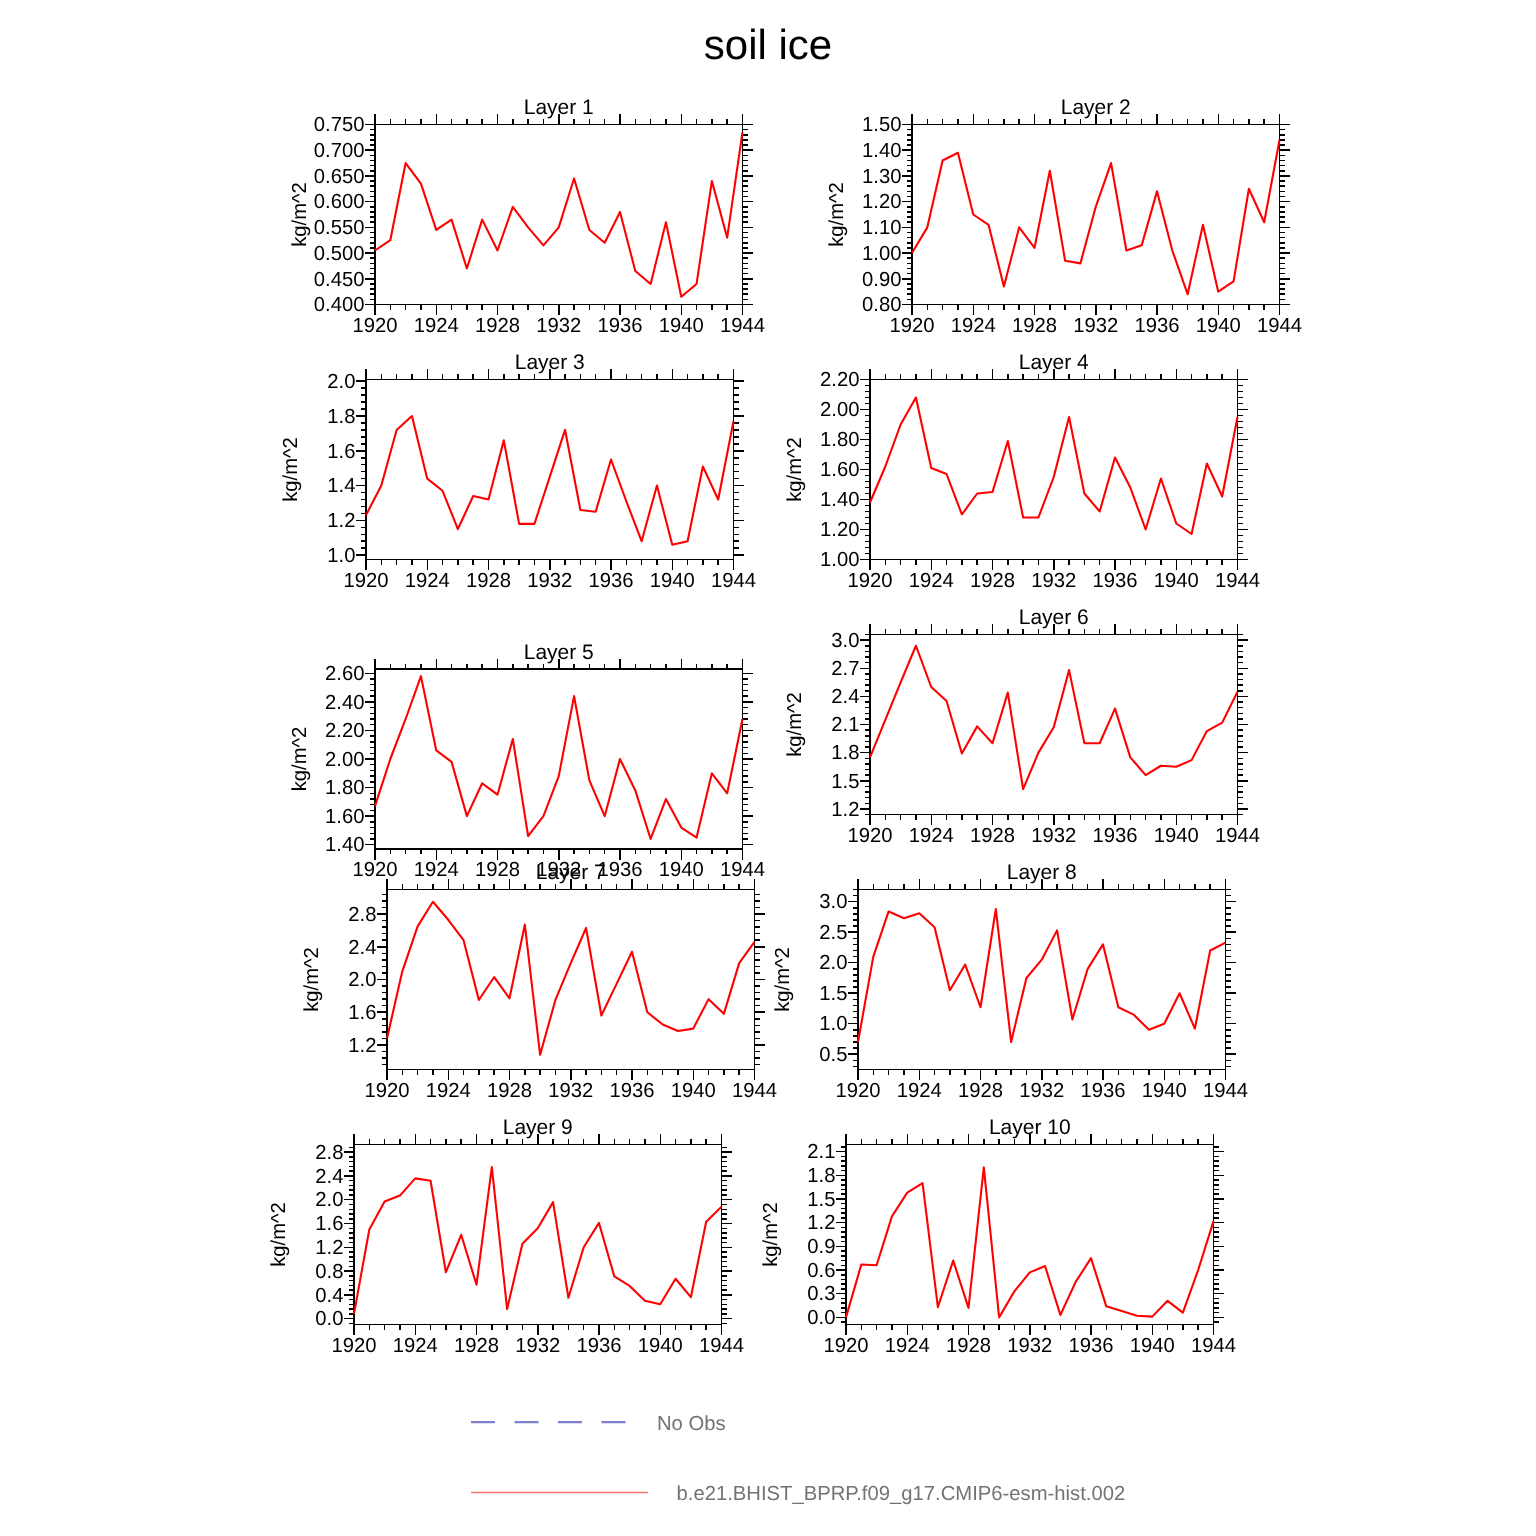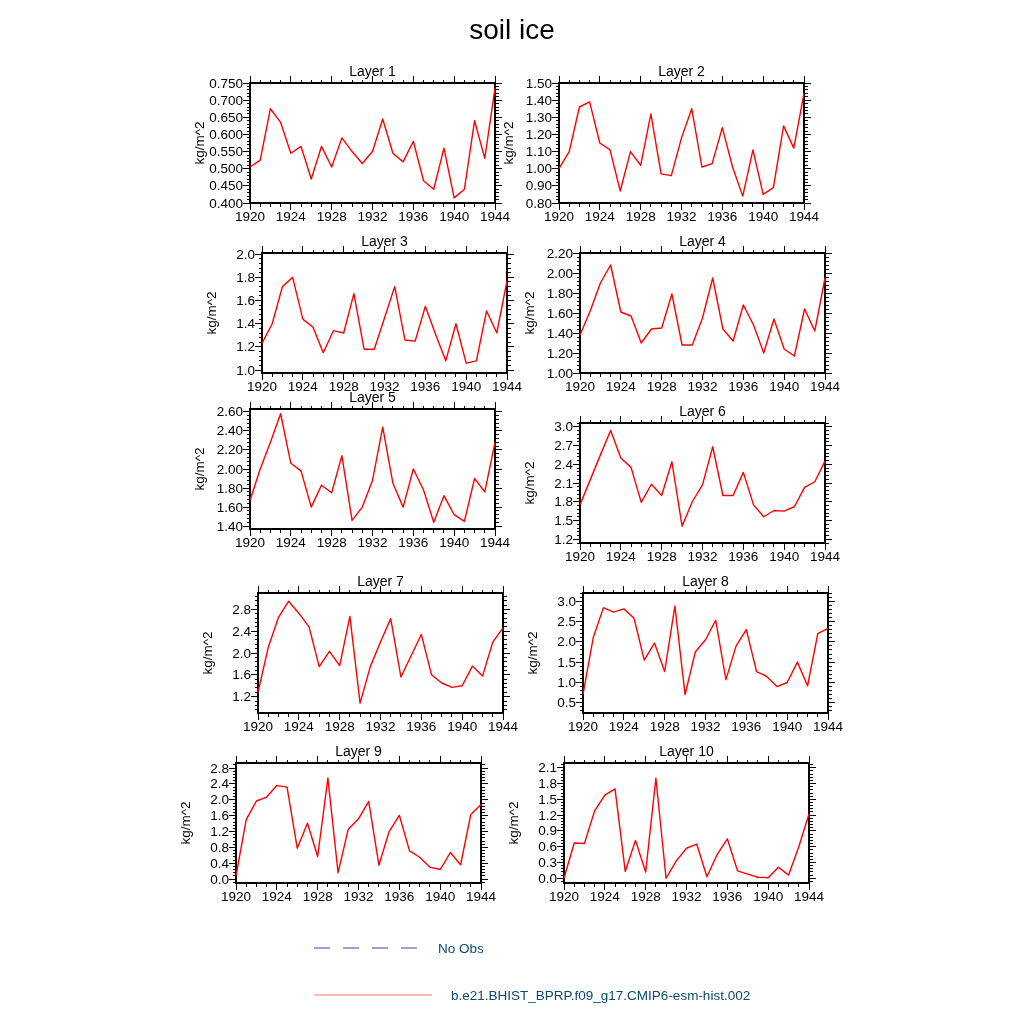--- a/index.html
+++ b/index.html
@@ -3,21 +3,21 @@
 <meta charset="utf-8">
 <style>
   html,body{margin:0;padding:0;background:#fff;}
   body{font-family:"Liberation Sans",sans-serif;}
   .canvas{position:relative;width:1024px;height:1024px;background:#fff;overflow:hidden;}
   .main-title{position:absolute;top:14px;left:0;width:1024px;text-align:center;
               font-size:28px;color:#000;}
   .chart-slot{position:absolute;width:340px;height:170px;}
   svg text{font-family:"Liberation Sans",sans-serif;fill:#000;}
   .legend-row{position:absolute;display:flex;align-items:center;}
-  .legend-label{font-size:13.5px;color:#0c4a6e;white-space:nowrap;}
+  .legend-label{font-size:13.5px;color:#737373;white-space:nowrap;}
   .swatch{display:block;}
 </style>
 </head>
 <body>
 
 <div class="canvas">
   <div class="main-title">soil ice</div>
 
   <div id="charts">
       <div class="chart-slot" style="left: 190px; top: 55px;"><svg width="340" height="170">
@@ -158,21 +158,21 @@
           <text x="53" y="152.5" text-anchor="end" font-size="13.5">0.400</text>
           <text x="53" y="135.35714285714286" text-anchor="end" font-size="13.5">0.450</text>
           <text x="53" y="118.21428571428572" text-anchor="end" font-size="13.5">0.500</text>
           <text x="53" y="101.07142857142856" text-anchor="end" font-size="13.5">0.550</text>
           <text x="53" y="83.92857142857144" text-anchor="end" font-size="13.5">0.600</text>
           <text x="53" y="66.78571428571428" text-anchor="end" font-size="13.5">0.650</text>
           <text x="53" y="49.64285714285716" text-anchor="end" font-size="13.5">0.700</text>
           <text x="53" y="32.5" text-anchor="end" font-size="13.5">0.750</text>
           <polyline points="60.00,112.00 70.21,105.14 80.42,53.71 90.63,67.43 100.83,98.29 111.04,91.43 121.25,124.00 131.46,91.43 141.67,112.00 151.88,82.86 162.08,96.57 172.29,108.57 182.50,96.57 192.71,64.00 202.92,98.29 213.13,106.86 223.33,86.29 233.54,125.71 243.75,134.29 253.96,93.14 264.17,142.86 274.38,134.29 284.58,65.71 294.79,103.43 305.00,33.14" fill="none" stroke="#ff0000" stroke-width="1.4" stroke-linejoin="round"></polyline>
         </svg></div>
-      <div class="chart-slot" style="left: 499px; top: 55px;"><svg width="340" height="170">
+      <div class="chart-slot" style="left: 548px; top: 55px;"><svg width="340" height="170">
           <text x="182.5" y="21" text-anchor="middle" font-size="14">Layer 2</text>
           <text transform="translate(14,88) rotate(-90)" text-anchor="middle" font-size="13.5">kg/m^2</text>
           <g stroke="#000" stroke-width="1" shape-rendering="crispEdges">
             <line x1="60" y1="148" x2="60" y2="155"></line>
             <line x1="60" y1="28" x2="60" y2="21"></line>
             <line x1="100.83333333333333" y1="148" x2="100.83333333333333" y2="155"></line>
             <line x1="100.83333333333333" y1="28" x2="100.83333333333333" y2="21"></line>
             <line x1="141.66666666666666" y1="148" x2="141.66666666666666" y2="155"></line>
             <line x1="141.66666666666666" y1="28" x2="141.66666666666666" y2="21"></line>
             <line x1="182.5" y1="148" x2="182.5" y2="155"></line>
@@ -303,21 +303,21 @@
           <text x="53" y="152.5" text-anchor="end" font-size="13.5">0.80</text>
           <text x="53" y="135.35714285714286" text-anchor="end" font-size="13.5">0.90</text>
           <text x="53" y="118.21428571428572" text-anchor="end" font-size="13.5">1.00</text>
           <text x="53" y="101.07142857142856" text-anchor="end" font-size="13.5">1.10</text>
           <text x="53" y="83.92857142857144" text-anchor="end" font-size="13.5">1.20</text>
           <text x="53" y="66.78571428571428" text-anchor="end" font-size="13.5">1.30</text>
           <text x="53" y="49.64285714285716" text-anchor="end" font-size="13.5">1.40</text>
           <text x="53" y="32.5" text-anchor="end" font-size="13.5">1.50</text>
           <polyline points="60.00,113.71 70.21,96.57 80.42,52.00 90.63,46.86 100.83,88.00 111.04,94.86 121.25,136.00 131.46,96.57 141.67,110.29 151.88,58.86 162.08,118.86 172.29,120.57 182.50,82.86 192.71,53.71 202.92,112.00 213.13,108.57 223.33,72.57 233.54,112.00 243.75,141.14 253.96,94.86 264.17,139.43 274.38,132.57 284.58,70.86 294.79,93.14 305.00,38.29" fill="none" stroke="#ff0000" stroke-width="1.4" stroke-linejoin="round"></polyline>
         </svg></div>
-      <div class="chart-slot" style="left: 202px; top: 225px;"><svg width="340" height="170">
+      <div class="chart-slot" style="left: 184px; top: 225px;"><svg width="340" height="170">
           <text x="182.5" y="21" text-anchor="middle" font-size="14">Layer 3</text>
           <text transform="translate(14,88) rotate(-90)" text-anchor="middle" font-size="13.5">kg/m^2</text>
           <g stroke="#000" stroke-width="1" shape-rendering="crispEdges">
             <line x1="60" y1="148" x2="60" y2="155"></line>
             <line x1="60" y1="28" x2="60" y2="21"></line>
             <line x1="100.83333333333333" y1="148" x2="100.83333333333333" y2="155"></line>
             <line x1="100.83333333333333" y1="28" x2="100.83333333333333" y2="21"></line>
             <line x1="141.66666666666666" y1="148" x2="141.66666666666666" y2="155"></line>
             <line x1="141.66666666666666" y1="28" x2="141.66666666666666" y2="21"></line>
             <line x1="182.5" y1="148" x2="182.5" y2="155"></line>
@@ -560,21 +560,21 @@
           <text x="305" y="166" text-anchor="middle" font-size="13.5">1944</text>
           <text x="53" y="152.5" text-anchor="end" font-size="13.5">1.00</text>
           <text x="53" y="132.5" text-anchor="end" font-size="13.5">1.20</text>
           <text x="53" y="112.50000000000001" text-anchor="end" font-size="13.5">1.40</text>
           <text x="53" y="92.5" text-anchor="end" font-size="13.5">1.60</text>
           <text x="53" y="72.5" text-anchor="end" font-size="13.5">1.80</text>
           <text x="53" y="52.500000000000014" text-anchor="end" font-size="13.5">2.00</text>
           <text x="53" y="32.5" text-anchor="end" font-size="13.5">2.20</text>
           <polyline points="60.00,110.00 70.21,86.00 80.42,58.00 90.63,40.00 100.83,87.00 111.04,91.00 121.25,118.00 131.46,104.00 141.67,103.00 151.88,69.00 162.08,120.00 172.29,120.00 182.50,93.00 192.71,53.00 202.92,104.00 213.13,116.00 223.33,80.00 233.54,100.00 243.75,128.00 253.96,94.00 264.17,124.00 274.38,131.00 284.58,84.00 294.79,106.00 305.00,53.00" fill="none" stroke="#ff0000" stroke-width="1.4" stroke-linejoin="round"></polyline>
         </svg></div>
-      <div class="chart-slot" style="left: 190px; top: 381px;"><svg width="340" height="170">
+      <div class="chart-slot" style="left: 190px; top: 418px;"><svg width="340" height="170">
           <text x="182.5" y="21" text-anchor="middle" font-size="14">Layer 5</text>
           <text transform="translate(14,88) rotate(-90)" text-anchor="middle" font-size="13.5">kg/m^2</text>
           <g stroke="#000" stroke-width="1" shape-rendering="crispEdges">
             <line x1="60" y1="148" x2="60" y2="155"></line>
             <line x1="60" y1="28" x2="60" y2="21"></line>
             <line x1="100.83333333333333" y1="148" x2="100.83333333333333" y2="155"></line>
             <line x1="100.83333333333333" y1="28" x2="100.83333333333333" y2="21"></line>
             <line x1="141.66666666666666" y1="148" x2="141.66666666666666" y2="155"></line>
             <line x1="141.66666666666666" y1="28" x2="141.66666666666666" y2="21"></line>
             <line x1="182.5" y1="148" x2="182.5" y2="155"></line>
@@ -956,21 +956,21 @@
           <text x="223.33333333333331" y="166" text-anchor="middle" font-size="13.5">1936</text>
           <text x="264.1666666666667" y="166" text-anchor="middle" font-size="13.5">1940</text>
           <text x="305" y="166" text-anchor="middle" font-size="13.5">1944</text>
           <text x="53" y="136.13636363636363" text-anchor="end" font-size="13.5">1.2</text>
           <text x="53" y="114.31818181818181" text-anchor="end" font-size="13.5">1.6</text>
           <text x="53" y="92.5" text-anchor="end" font-size="13.5">2.0</text>
           <text x="53" y="70.68181818181819" text-anchor="end" font-size="13.5">2.4</text>
           <text x="53" y="48.863636363636374" text-anchor="end" font-size="13.5">2.8</text>
           <polyline points="60.00,127.27 70.21,82.55 80.42,52.55 90.63,36.18 100.83,48.18 111.04,61.82 121.25,101.64 131.46,86.36 141.67,100.55 151.88,51.45 162.08,138.18 172.29,101.64 182.50,77.09 192.71,53.64 202.92,112.00 213.13,90.73 223.33,69.45 233.54,109.82 243.75,118.00 253.96,122.36 264.17,120.73 274.38,101.09 284.58,110.91 294.79,77.09 305.00,62.91" fill="none" stroke="#ff0000" stroke-width="1.4" stroke-linejoin="round"></polyline>
         </svg></div>
-      <div class="chart-slot" style="left: 523px; top: 565px; text-decoration: underline;"><svg width="340" height="170">
+      <div class="chart-slot" style="left: 512px; top: 565px; text-decoration: underline;"><svg width="340" height="170">
           <text x="182.5" y="21" text-anchor="middle" font-size="14">Layer 8</text>
           <text transform="translate(14,88) rotate(-90)" text-anchor="middle" font-size="13.5">kg/m^2</text>
           <g stroke="#000" stroke-width="1" shape-rendering="crispEdges">
             <line x1="60" y1="148" x2="60" y2="155"></line>
             <line x1="60" y1="28" x2="60" y2="21"></line>
             <line x1="100.83333333333333" y1="148" x2="100.83333333333333" y2="155"></line>
             <line x1="100.83333333333333" y1="28" x2="100.83333333333333" y2="21"></line>
             <line x1="141.66666666666666" y1="148" x2="141.66666666666666" y2="155"></line>
             <line x1="141.66666666666666" y1="28" x2="141.66666666666666" y2="21"></line>
             <line x1="182.5" y1="148" x2="182.5" y2="155"></line>

